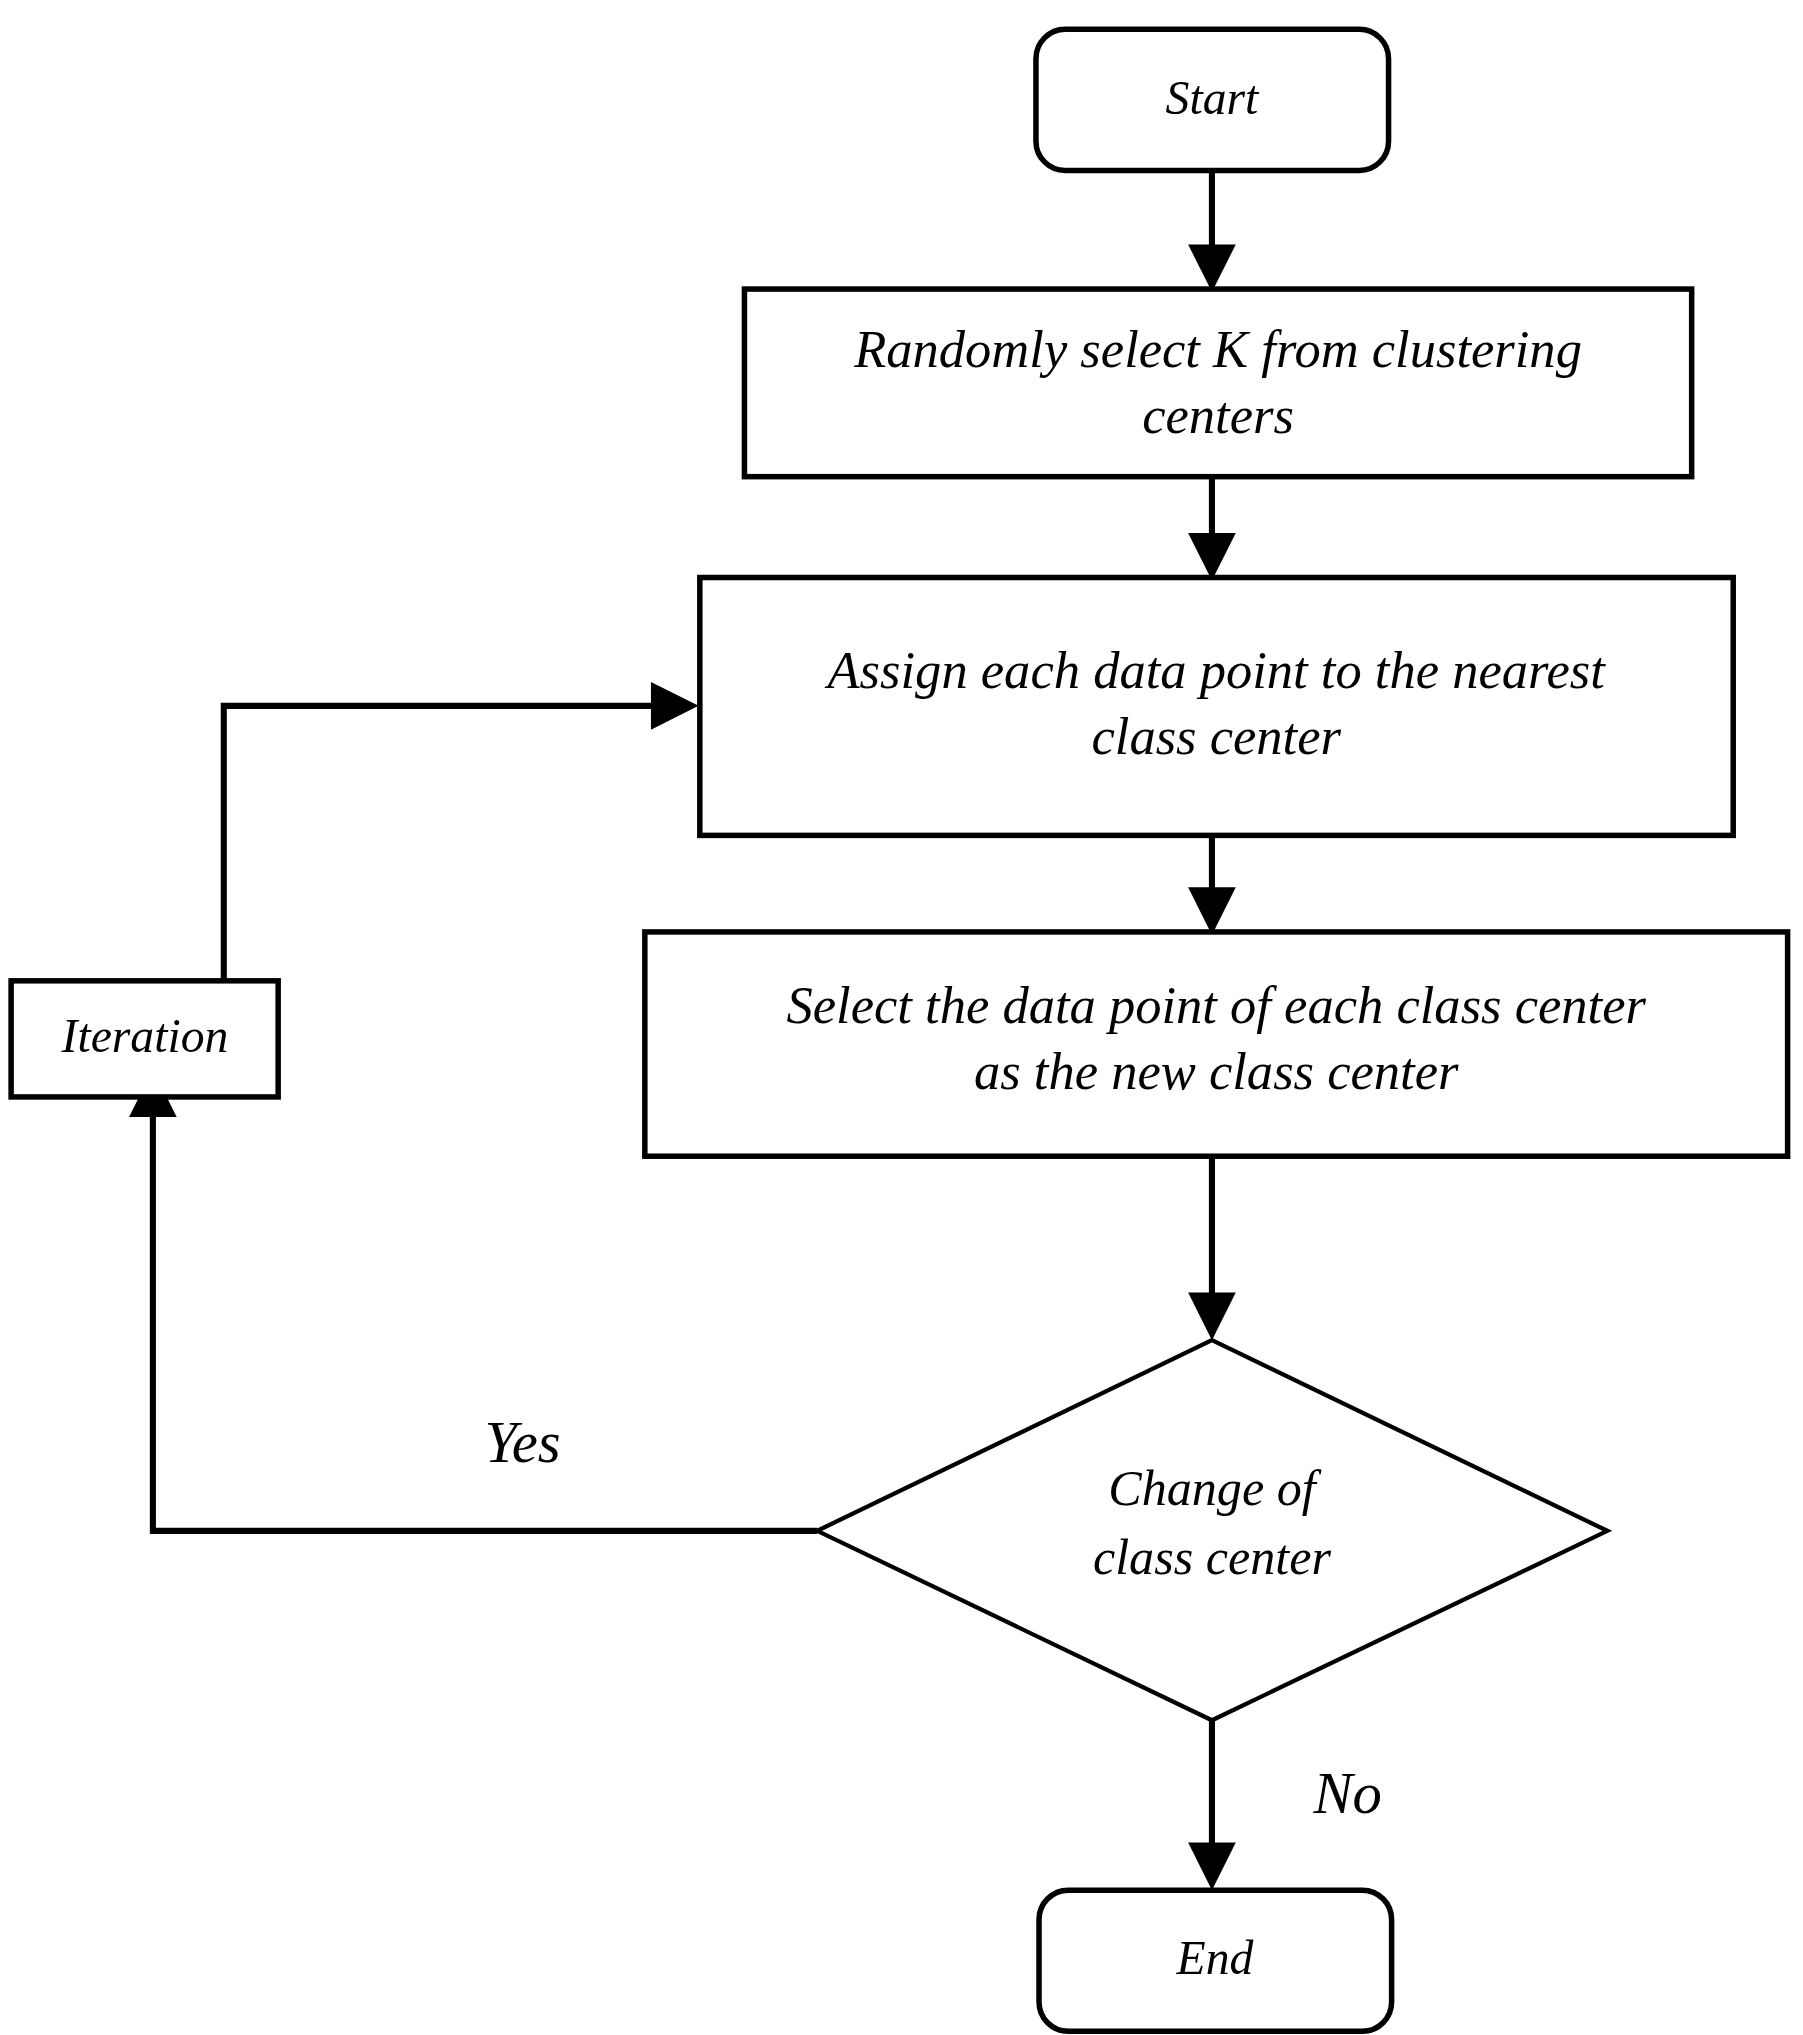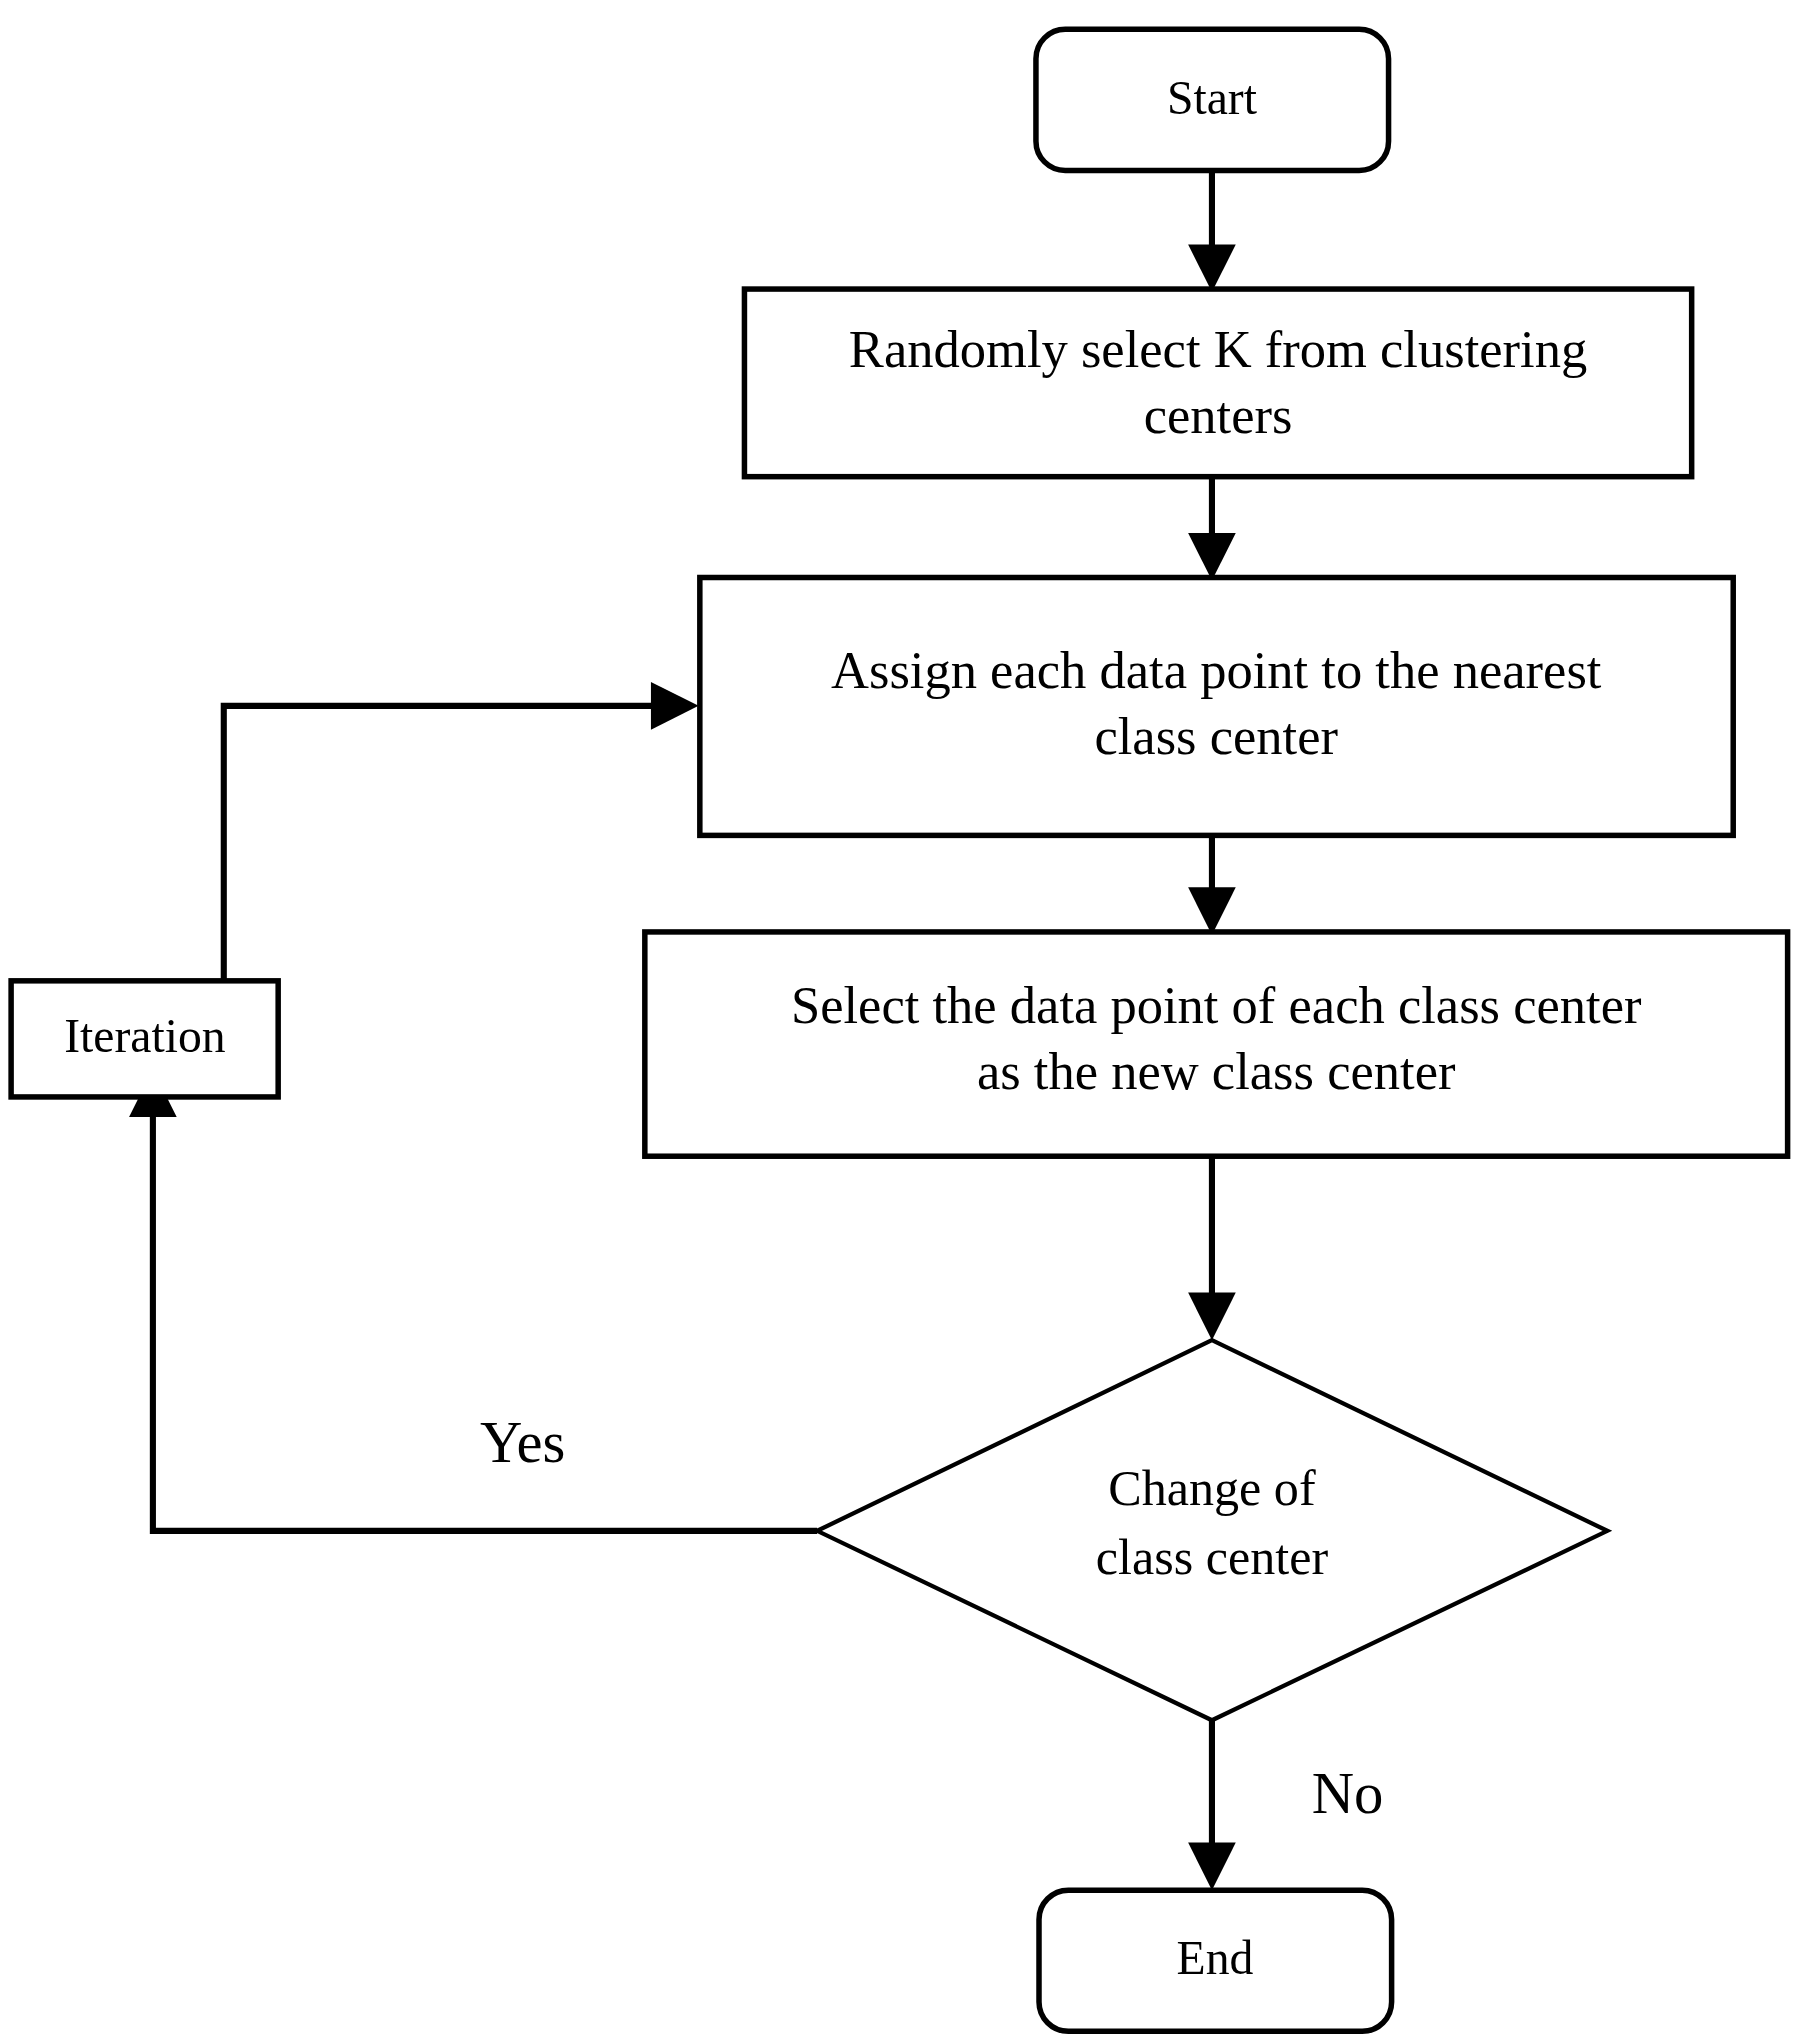--- a/index.html
+++ b/index.html
@@ -12,20 +12,21 @@
     width: 1803px;
     height: 2035px;
     font-family: "Liberation Serif", "DejaVu Serif", serif;
     overflow: hidden;
   }
   #flow-root {
     position: relative;
     width: 1803px;
     height: 2035px;
     background: #ffffff;
+    font-style: italic;
   }
   svg.flow-svg {
     position: absolute;
     top: 0;
     left: 0;
     width: 1803px;
     height: 2035px;
     display: block;
   }
   .shape-stroke {

